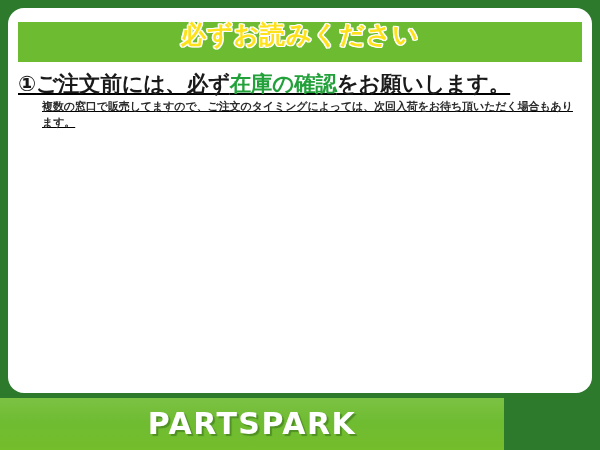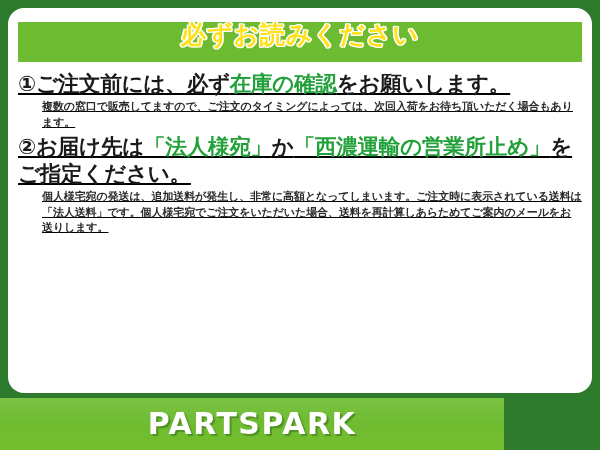--- a/index.html
+++ b/index.html
@@ -131,24 +131,20 @@
       <span id="header-title">必ずお読みください</span>
     </div>
 
     <div id="content">
 
       <div class="item">
         <div class="item-head"><span>①</span><span>ご注文前には、必ず</span><span class="hl">在庫の確認</span><span>をお願いします。</span></div>
         <div class="item-sub">複数の窓口で販売してますので、ご注文のタイミングによっては、次回入荷をお待ち頂いただく場合もあります。</div>
       </div>
 
-      <div class="item">
-        <div class="item-head wrap"><span>②</span><span>お届け先は</span><span class="hl">「法人様宛」</span><span>か</span><span class="hl">「西濃運輸の営業所止め」</span><span>をご指定ください。</span></div>
-        <div class="item-sub">個人様宅宛の発送は、追加送料が発生し、非常に高額となってしまいます。ご注文時に表示されている送料は「法人送料」です。個人様宅宛でご注文をいただいた場合、送料を再計算しあらためてご案内のメールをお送りします。</div>
-      </div>
 
 
     </div>
   </div>
 
   <div id="footer-band">
     <span id="footer-logo">PARTSPARK</span>
   </div>
 
 </div>

